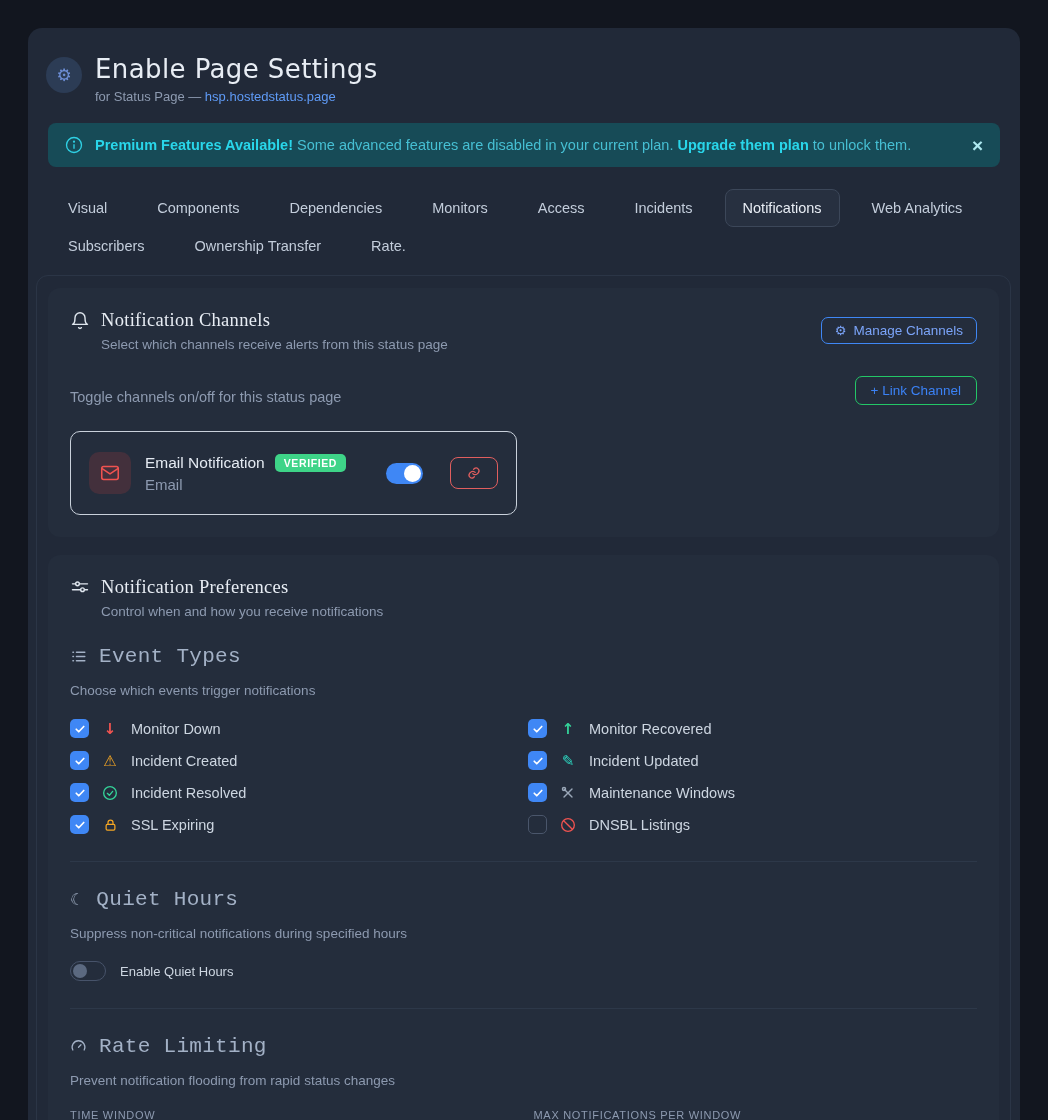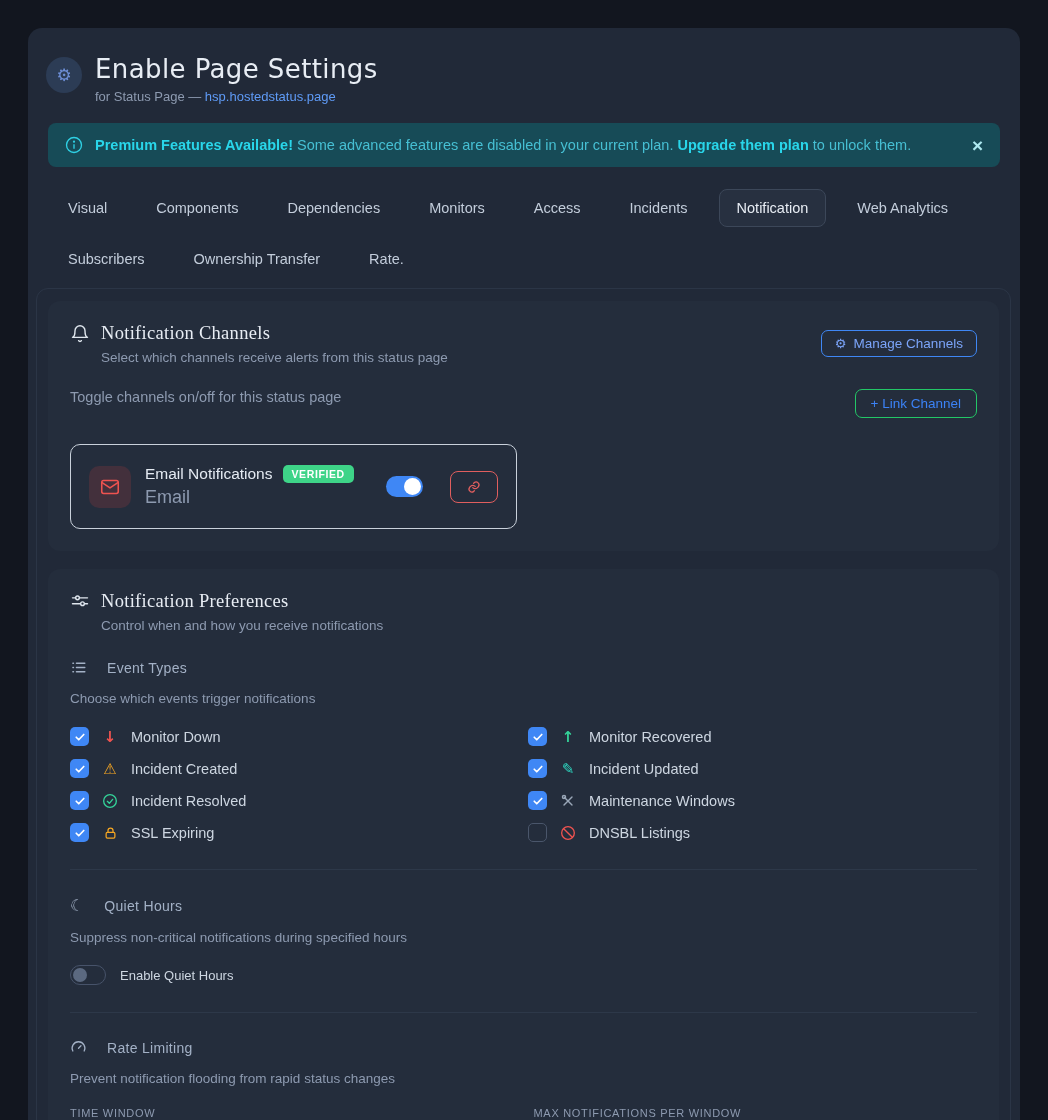--- a/index.html
+++ b/index.html
@@ -30,21 +30,21 @@
     margin:19px 20px 0 20px; height:44px; border-radius:8px;
     background:var(--color-banner-bg,#174b57);
     display:flex; align-items:center; gap:12px; padding:0 17px;
     font-size:14.5px; color:#46bfd3;
   }
   .banner b { color:var(--color-banner-accent,#29d6ea); }
   .banner .upgrade { color:var(--color-banner-accent,#29d6ea); font-weight:bold; cursor:pointer; }
   .banner .close { margin-left:auto; color:#aee9f0; font-size:19px; font-weight:bold; cursor:pointer; line-height:1; }
   .info-ic { flex:0 0 auto; display:flex; }
   
-  .tabs { margin:22px 20px 0 22px; display:flex; flex-wrap:wrap; column-gap:14px; row-gap:0; width:950px;gap:13px; }
+  .tabs { margin:22px 20px 0 22px; display:flex; flex-wrap:wrap; column-gap:14px; row-gap:0; width:950px; }
   .tab {
     padding:0 17px; height:38px; display:flex; align-items:center;
     font-size:14.5px; color:#c3cddb; cursor:pointer; border:1px solid transparent; border-radius:8px;
     white-space:nowrap;
   }
   .tab.active { background:#273040; border-color:#3c4759; color:#e8edf4; }
   
   .panel {
     margin:10px 9px 0 8px; border:1px solid #2b3546; border-radius:12px;
     padding:12px 11px; height:1100px;
@@ -56,52 +56,52 @@
   .sec-title { font-family:Liberation Serif, serif; font-size:18.5px; color:#e8edf4; font-weight:400; letter-spacing:.3px; }
   .sec-sub { font-size:13.5px; color:#8d9ab0; margin-top:6px; margin-left:31px; }
   .icon-line { color:#dfe6ee; display:flex; }
   
   .btn {
     display:inline-flex; align-items:center; gap:7px; border-radius:7px;
     font-size:13.5px; padding:5px 13px; cursor:pointer; background:transparent; white-space:nowrap;
   }
   .btn-blue { border:1px solid var(--color-accent-blue,#3f87f5); color:#7ba4f9; }
   .btn-green { border:1px solid #23c767; color:#3b82f6; padding:6px 15px; }
-  .row-between { display:flex; justify-content:space-between; align-items:flex-start; margin-top:24px; }
+  .row-between { display:flex; justify-content:space-between; align-items:flex-end; margin-top:24px; }
   .hint { font-size:14.5px; color:#8d9ab0; }
   
   .channel-card {
     margin-top:26px; width:447px; border:1px solid #c9d1db; border-radius:10px;
     padding:20px 18px; display:flex; align-items:center; gap:14px;
   }
   .chan-ic {
     width:42px; height:42px; border-radius:10px; background:#43303c;
     display:flex; align-items:center; justify-content:center; color:var(--color-accent-red,#ef5350); flex:0 0 auto;
   }
   .chan-name-row { display:flex; align-items:center; gap:10px; }
   .chan-name { font-size:15.5px; color:#e4eaf2; }
   .badge {
     background:var(--color-badge-green,#3ed488); color:#fff; font-size:10.5px; font-weight:bold;
     letter-spacing:.6px; padding:3px 9px; border-radius:5px;text-align:right;
   }
-  .chan-type { font-size:18px; color:#8d9ab0; margin-top:4px; }
+  .chan-type { font-size:15px; color:#8d9ab0; margin-top:4px; }
   
   .toggle { width:37px; height:21px; border-radius:11px; position:relative; cursor:pointer; flex:0 0 auto; }
   .toggle.on { background:var(--color-accent-blue,#3f87f5); }
   .toggle.on .knob { position:absolute; right:2px; top:2px; width:17px; height:17px; border-radius:50%; background:#fff; }
   .toggle.off { border:1.5px solid #47536a; width:36px; height:20px; }
   .toggle.off .knob { position:absolute; left:2px; top:1.5px; width:14px; height:14px; border-radius:50%; background:#5b6980; }
   .link-btn {
     margin-left:13px; width:48px; height:32px; border-radius:8px; border:1px solid #e05e5e;
     display:flex; align-items:center; justify-content:center; color:#e05e5e; cursor:pointer; flex:0 0 auto;
   }
   .toggle-gap { margin-left:auto; }
   
   .subsec-head { display:flex; align-items:center; gap:12px; margin-top:26px; color:#a3b1c6; }
-  .subsec-title { font-family:Liberation Sans, sans-serif; font-size:14px; letter-spacing:.3px;margin-left:8px; }
+  .subsec-title { font-family:Liberation Mono, monospace; font-size:21px; letter-spacing:.3px; }
   .subsec-sub { font-size:13.5px; color:#8d9ab0; margin-top:15px; }
   .uni-ic { font-family:"DejaVu Sans", sans-serif; font-style:normal; }
   
   .event-grid { margin-top:21px; display:grid; grid-template-columns:1fr 1fr; row-gap:13px; width:916px; }
   .event-item { display:flex; align-items:center; gap:12px; cursor:pointer; }
   .cbx { width:19px; height:19px; border-radius:5px; flex:0 0 auto; display:flex; align-items:center; justify-content:center; }
   .cbx.checked { background:var(--color-accent-blue,#3f87f5); }
   .cbx.unchecked { border:1.5px solid #4a566b; }
   .ev-ic { width:18px; display:flex; justify-content:center; font-size:15px; font-family:"DejaVu Sans", sans-serif; }
   .ev-label { font-size:14.5px; color:#cdd6e1; }
@@ -144,21 +144,21 @@
     <span class="close">×</span>
   </div>
 
   <div class="tabs" id="tabs">
       <div class="tab">Visual</div>
       <div class="tab">Components</div>
       <div class="tab">Dependencies</div>
       <div class="tab">Monitors</div>
       <div class="tab">Access</div>
       <div class="tab">Incidents</div>
-      <div class="tab active">Notification</div>
+      <div class="tab active">Notifications</div>
       <div class="tab">Web Analytics</div>
       <div class="tab">Subscribers</div>
       <div class="tab">Ownership Transfer</div>
       <div class="tab">Rate.</div>
     </div>
 
   <div class="panel">
 
     <div class="card">
       <div class="sec-head">
@@ -187,21 +187,21 @@
 
       <div class="channel-card">
         <div class="chan-ic">
           <svg width="22" height="22" viewBox="0 0 24 24" fill="none" stroke="currentColor" stroke-width="1.7" stroke-linejoin="round">
             <rect x="3" y="5" width="18" height="14" rx="2"></rect>
               <path d="M3 7l9 6 9-6"></path>
           </svg>
         </div>
         <div>
           <div class="chan-name-row">
-            <span class="chan-name">Email Notifications</span>
+            <span class="chan-name">Email Notification</span>
             <span class="badge">VERIFIED</span>
           </div>
           <div class="chan-type">Email</div>
         </div>
         <div class="toggle on toggle-gap">
             <div class="knob"></div>
           </div>
         <div class="link-btn">
           <svg width="14" height="14" viewBox="0 0 24 24" fill="none" stroke="currentColor" stroke-width="2.2" stroke-linecap="round">
             <path d="M10 13a5 5 0 0 0 7.5.5l2-2a5 5 0 0 0-7-7l-1.2 1.2"></path>

